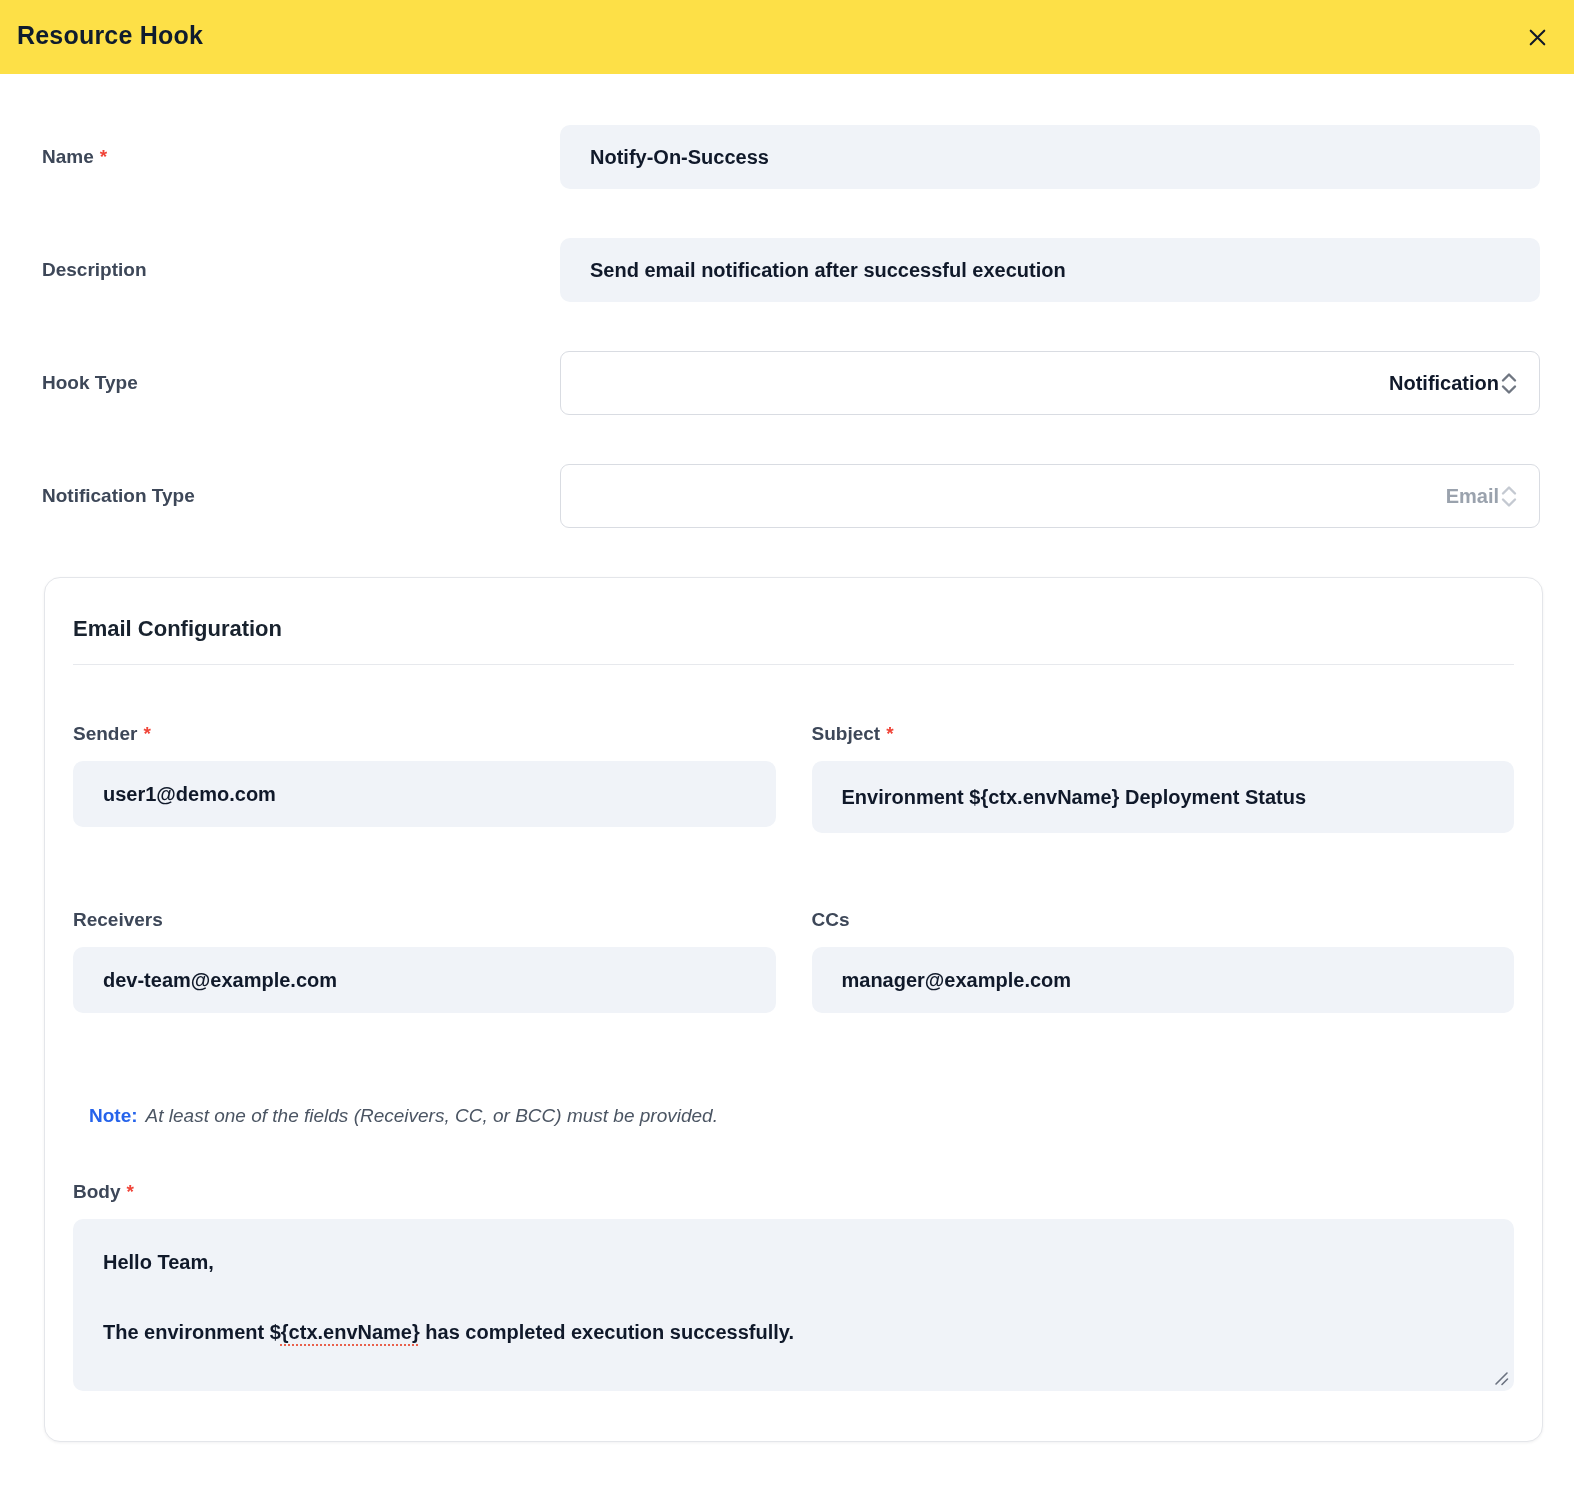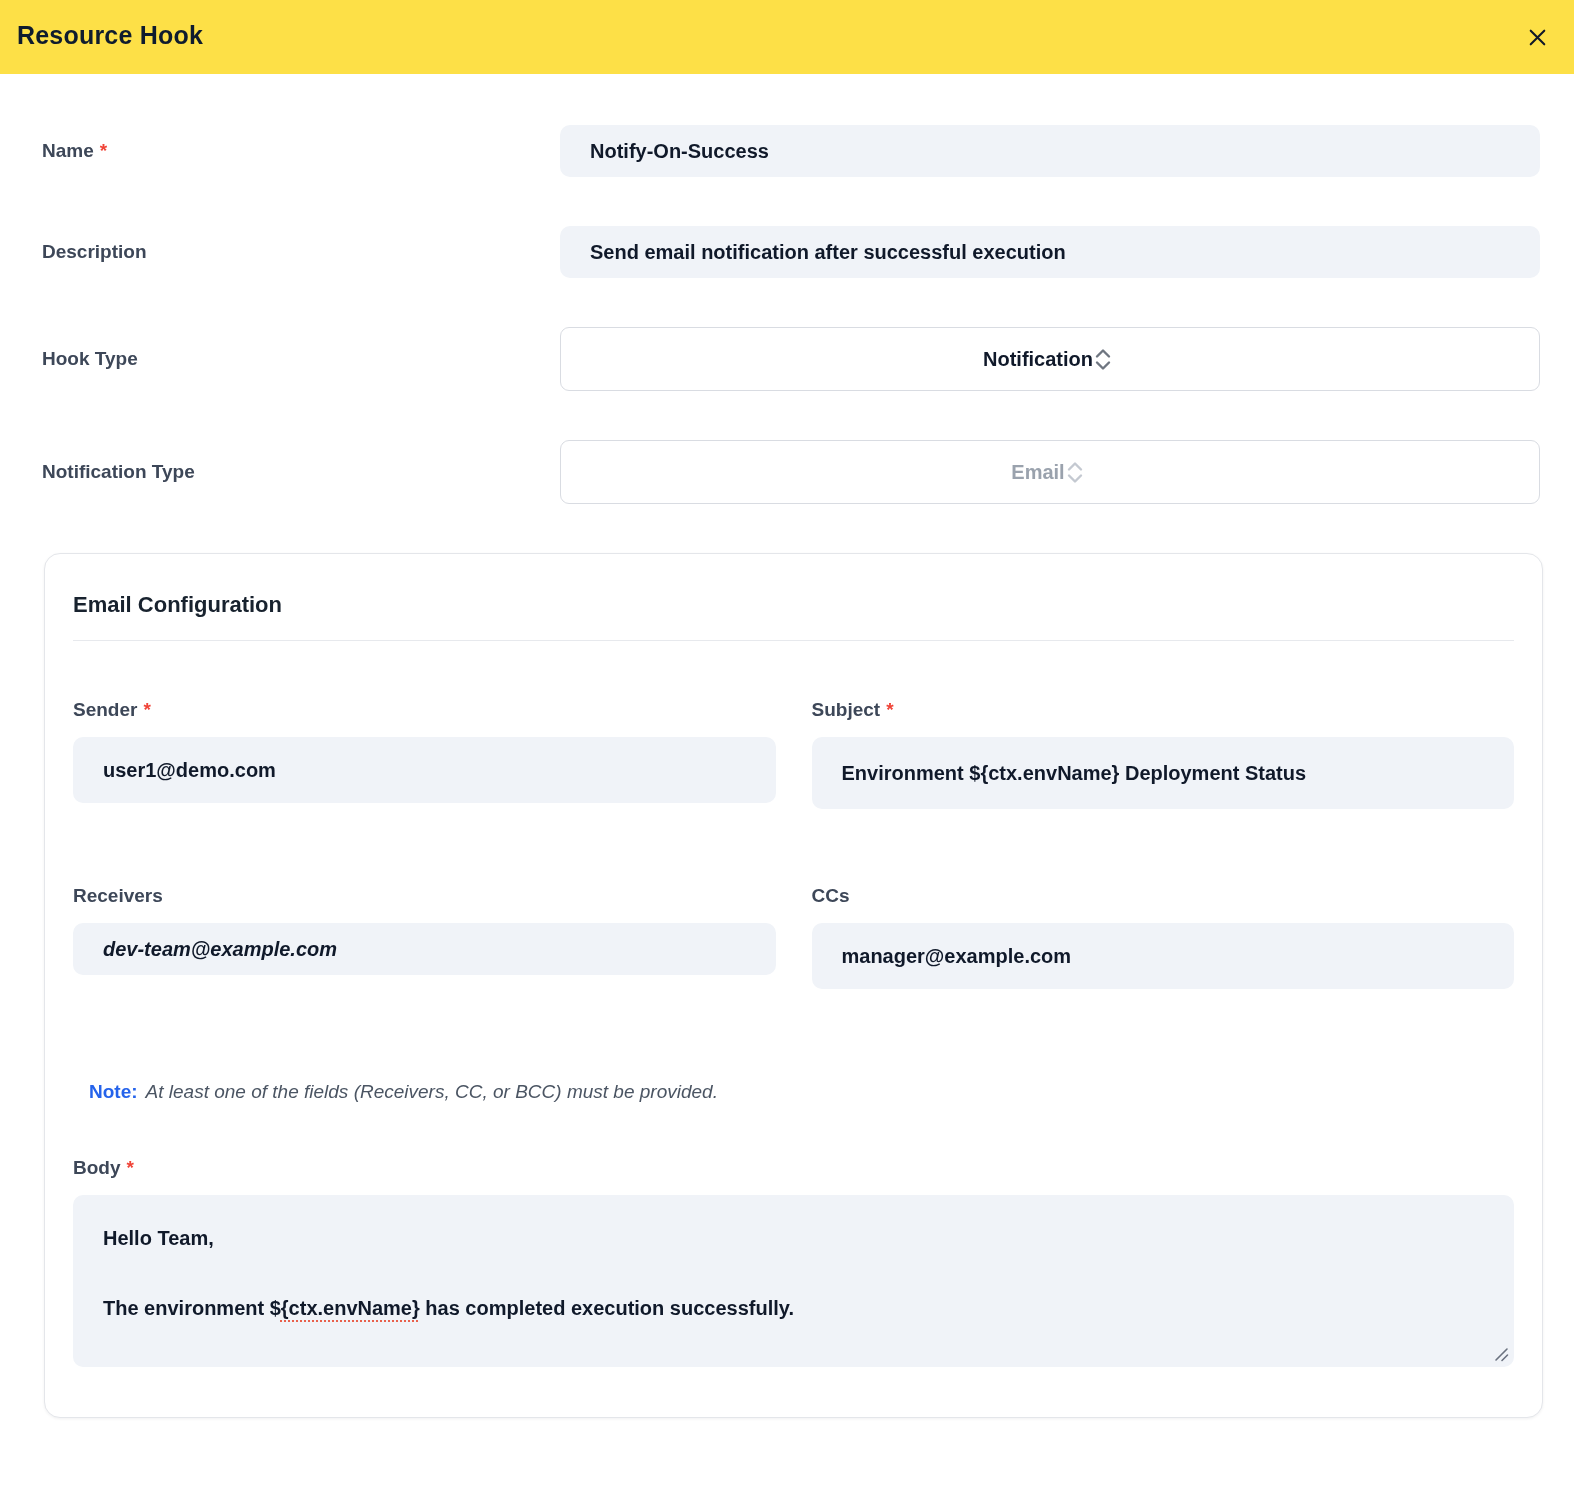--- a/index.html
+++ b/index.html
@@ -48,40 +48,40 @@
     font-weight: 700;
     color: #3d4758;
   }
   .req {
     color: #f04438;
     font-weight: 700;
     margin-left: 6px;
   }
   .text-input {
     width: 100%;
-    height: 52px;
+    height: 64px;
     background: #f0f3f8;
     border: none;
     border-radius: 10px;
     padding: 0 30px;
     font-family: "Liberation Sans", sans-serif;
     font-size: 20px;
     font-weight: 700;
     color: #10192a;
     outline: none;
   }
   .select-box {
     width: 100%;
     height: 64px;
     background: #ffffff;
     border: 1px solid #d9dce2;
     border-radius: 9px;
     display: flex;
     align-items: center;
-    justify-content: center;
+    justify-content: flex-end;
     padding: 0 20px 0 16px;
     cursor: pointer;
   }
   .select-value {
     font-size: 20px;
     font-weight: 600;
     color: #10192a;
   }
   .select-box.disabled { cursor: default; }
   .select-box.disabled .select-value { color: #9aa2ad; font-weight: 600; }
@@ -229,21 +229,21 @@
 
     <div class="fieldset">
       <div class="field-label">
         <span>Subject</span><span class="req">*</span>
       </div>
       <input class="text-input" style="height: 72px;" type="text" value="Environment ${ctx.envName} Deployment Status">
     </div>
 
     <div class="fieldset">
       <div class="field-label">Receivers</div>
-      <input class="text-input" style="height: 52px; font-style: italic;" type="text" value="dev-team@example.com">
+      <input class="text-input" style="height: 66px;" type="text" value="dev-team@example.com">
     </div>
 
     <div class="fieldset">
       <div class="field-label">CCs</div>
       <input class="text-input" style="height: 66px;" type="text" value="manager@example.com">
     </div>
 
     <div></div>
   </div>
 

